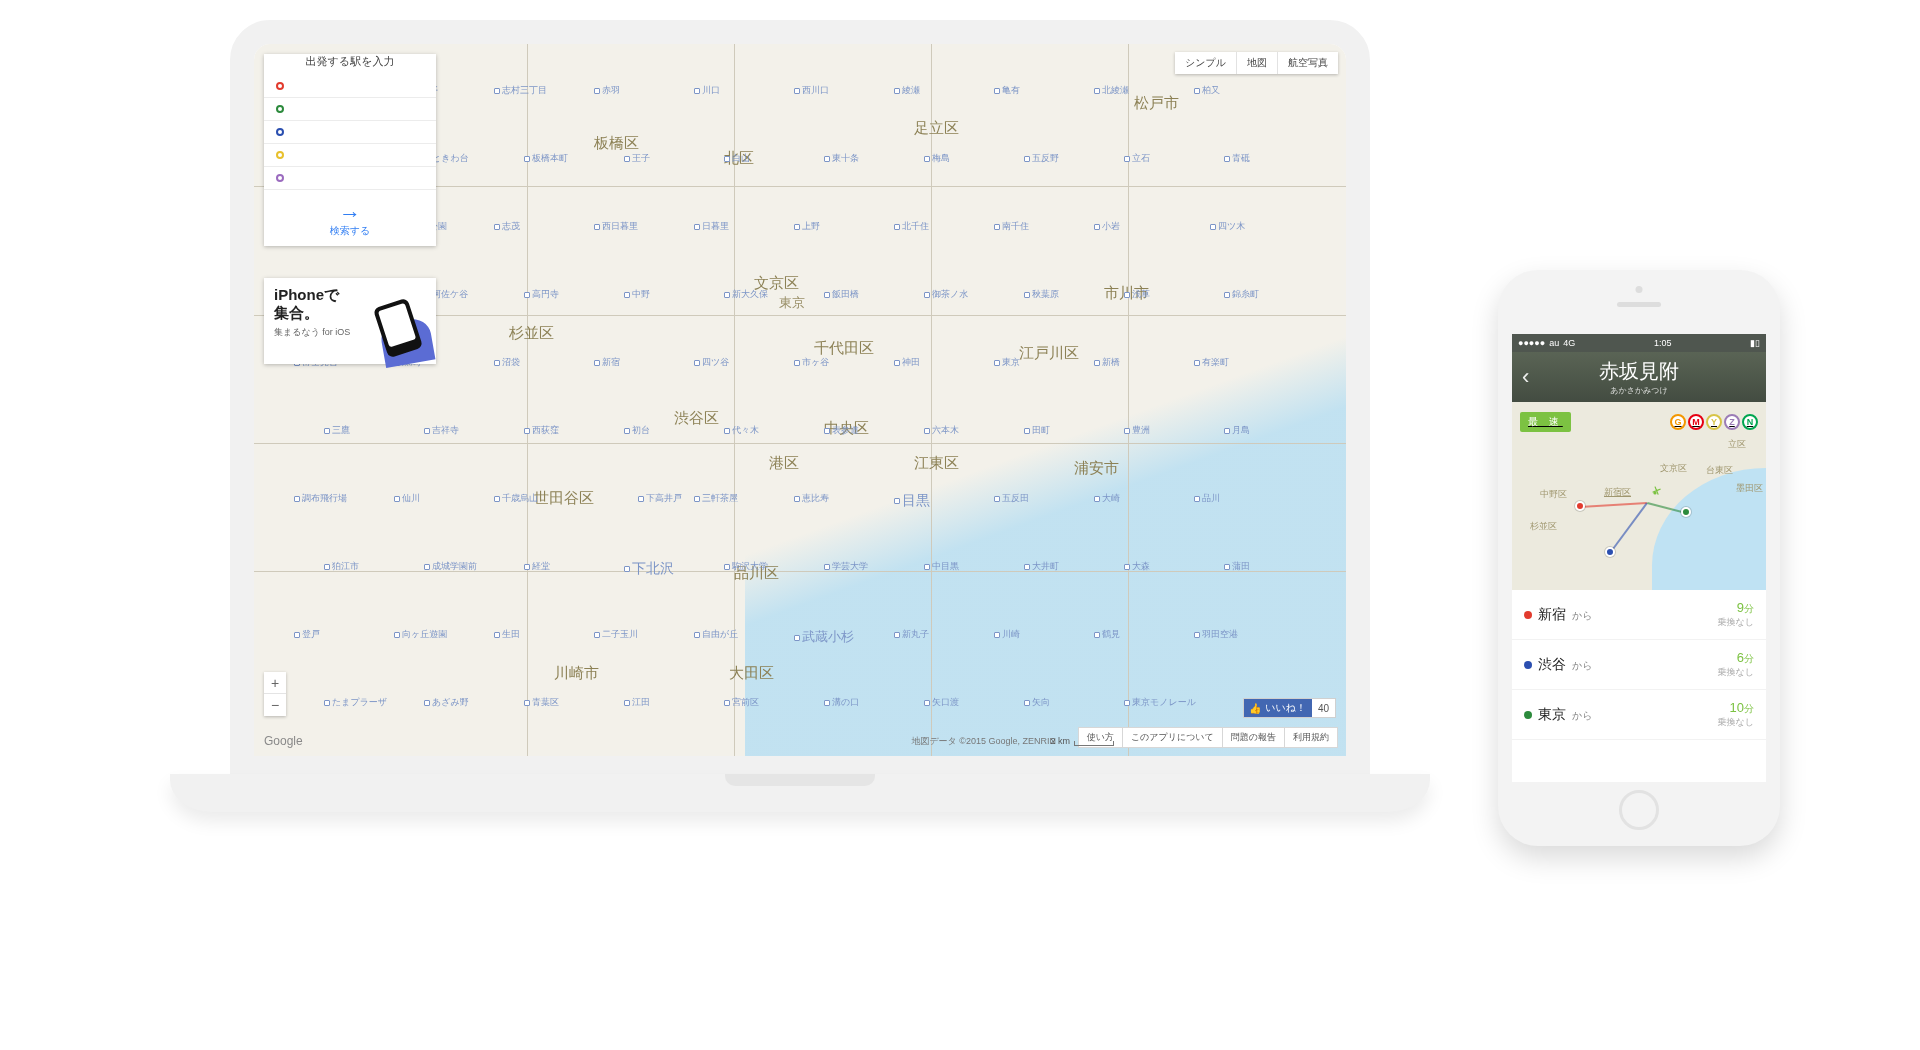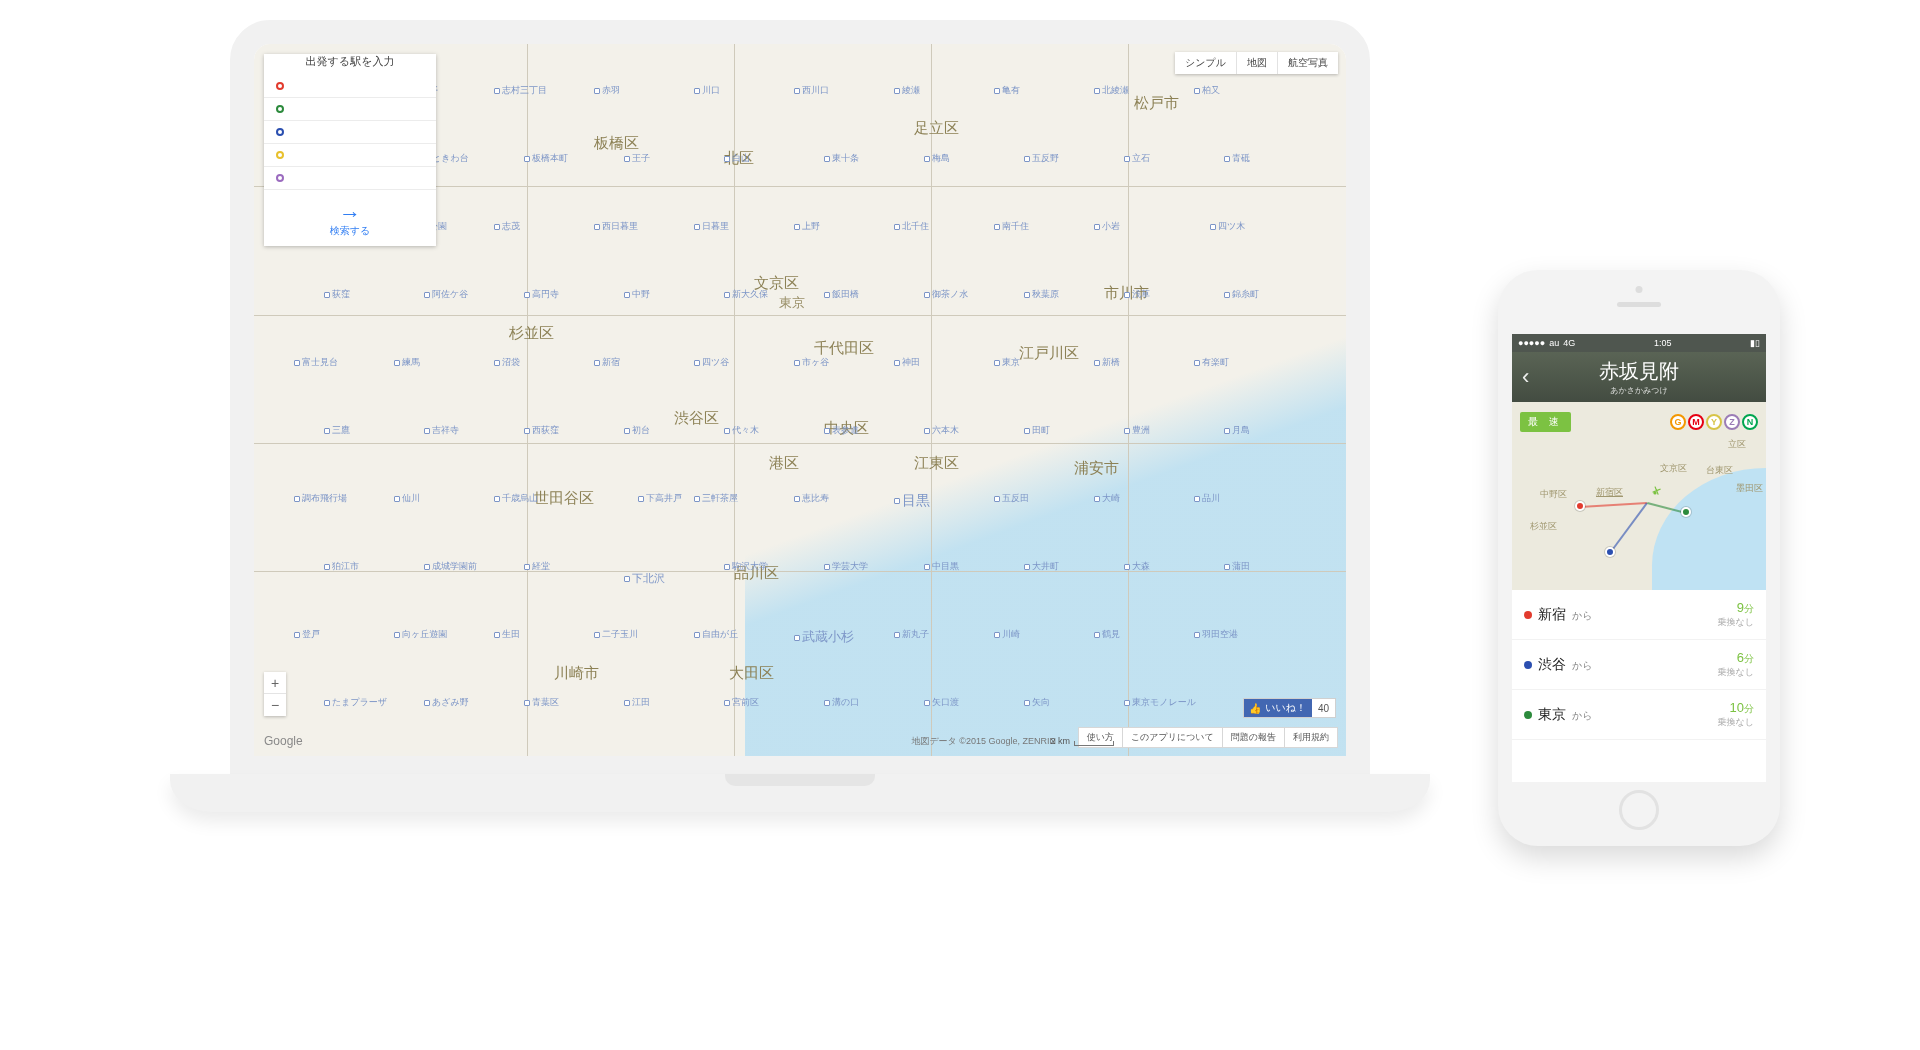--- a/index.html
+++ b/index.html
@@ -68,21 +68,21 @@
 .phone-screen { width:100%; height:100%; background:#fff; position:relative; overflow:hidden; }
 
 
 .p-status { height:18px; background:rgba(60,68,60,.9); color:#fff; font-size:9px; display:flex; align-items:center; justify-content:space-between; padding:0 6px; }
 .p-status .left, .p-status .right { display:flex; gap:4px; align-items:center; }
 .p-header { height:50px; background:linear-gradient(180deg,#5a6455,#434c41); color:#fff; position:relative; display:flex; flex-direction:column; align-items:center; justify-content:center; }
 .p-back { position:absolute; left:10px; top:50%; transform:translateY(-50%); font-size:22px; color:rgba(255,255,255,.9); }
 .p-title { font-size:20px; font-weight:500; }
 .p-sub { font-size:8px; opacity:.8; }
 
-.p-chips { position:absolute; top:78px; left:0; width:100%; padding:0 8px; display:flex; justify-content:space-between; align-items:center; z-index:3; }
+.p-chips { position:absolute; top:78px; left:0; width:100%; padding:0 8px; display:flex; justify-content:space-between; align-items:center; z-index:3;text-decoration:underline; }
 .chip-fast { background:#7cc242; color:#fff; font-size:10px; padding:3px 8px; border-radius:2px; letter-spacing:4px; }
 .line-chips { display:flex; gap:2px; }
 .lc { width:16px; height:16px; border-radius:50%; border:2px solid; display:flex; align-items:center; justify-content:center; font-size:9px; font-weight:700; background:#fff; }
 
 .p-map { position:absolute; top:68px; left:0; right:0; height:188px; background:#eceade; }
 .p-map-water { position:absolute; right:0; bottom:0; width:45%; height:65%; background:#bfe2f3; border-top-left-radius:100% 80%; }
 .p-label { position:absolute; font-size:9px; color:#a0976f; }
 .p-dot { position:absolute; width:10px; height:10px; border-radius:50%; border:2px solid #fff; box-shadow:0 0 0 1px rgba(0,0,0,.15); }
 .p-route { position:absolute; height:2px; transform-origin:left center; }
 .p-center { position:absolute; left:53%; top:44%; width:16px; height:16px; }
@@ -204,21 +204,21 @@
           <div class="land-label" style="left: 340px; top: 448px; font-size: 9px; color: rgb(124, 149, 199); padding-left: 44px;"><span style="display: inline-block; width: 6px; height: 6px; border: 1px solid rgb(124, 149, 199); background: rgb(255, 255, 255); margin-right: 2px; vertical-align: middle; border-radius: 1px;"></span>下高井戸</div>
           <div class="land-label" style="left: 440px; top: 448px; font-size: 9px; color: rgb(124, 149, 199);"><span style="display: inline-block; width: 6px; height: 6px; border: 1px solid rgb(124, 149, 199); background: rgb(255, 255, 255); margin-right: 2px; vertical-align: middle; border-radius: 1px;"></span>三軒茶屋</div>
           <div class="land-label" style="left: 540px; top: 448px; font-size: 9px; color: rgb(124, 149, 199);"><span style="display: inline-block; width: 6px; height: 6px; border: 1px solid rgb(124, 149, 199); background: rgb(255, 255, 255); margin-right: 2px; vertical-align: middle; border-radius: 1px;"></span>恵比寿</div>
           <div class="land-label" style="left: 640px; top: 448px; font-size: 14px; color: rgb(124, 149, 199);"><span style="display: inline-block; width: 6px; height: 6px; border: 1px solid rgb(124, 149, 199); background: rgb(255, 255, 255); margin-right: 2px; vertical-align: middle; border-radius: 1px;"></span>目黒</div>
           <div class="land-label" style="left: 740px; top: 448px; font-size: 9px; color: rgb(124, 149, 199);"><span style="display: inline-block; width: 6px; height: 6px; border: 1px solid rgb(124, 149, 199); background: rgb(255, 255, 255); margin-right: 2px; vertical-align: middle; border-radius: 1px;"></span>五反田</div>
           <div class="land-label" style="left: 840px; top: 448px; font-size: 9px; color: rgb(124, 149, 199);"><span style="display: inline-block; width: 6px; height: 6px; border: 1px solid rgb(124, 149, 199); background: rgb(255, 255, 255); margin-right: 2px; vertical-align: middle; border-radius: 1px;"></span>大崎</div>
           <div class="land-label" style="left: 940px; top: 448px; font-size: 9px; color: rgb(124, 149, 199);"><span style="display: inline-block; width: 6px; height: 6px; border: 1px solid rgb(124, 149, 199); background: rgb(255, 255, 255); margin-right: 2px; vertical-align: middle; border-radius: 1px;"></span>品川</div>
           <div class="land-label" style="left: 70px; top: 516px; font-size: 9px; color: rgb(124, 149, 199);"><span style="display: inline-block; width: 6px; height: 6px; border: 1px solid rgb(124, 149, 199); background: rgb(255, 255, 255); margin-right: 2px; vertical-align: middle; border-radius: 1px;"></span>狛江市</div>
           <div class="land-label" style="left: 170px; top: 516px; font-size: 9px; color: rgb(124, 149, 199);"><span style="display: inline-block; width: 6px; height: 6px; border: 1px solid rgb(124, 149, 199); background: rgb(255, 255, 255); margin-right: 2px; vertical-align: middle; border-radius: 1px;"></span>成城学園前</div>
           <div class="land-label" style="left: 270px; top: 516px; font-size: 9px; color: rgb(124, 149, 199);"><span style="display: inline-block; width: 6px; height: 6px; border: 1px solid rgb(124, 149, 199); background: rgb(255, 255, 255); margin-right: 2px; vertical-align: middle; border-radius: 1px;"></span>経堂</div>
-          <div class="land-label" style="left: 370px; top: 516px; font-size: 11px; color: rgb(124, 149, 199); margin-top: 11px;"><span style="display: inline-block; width: 6px; height: 6px; border: 1px solid rgb(124, 149, 199); background: rgb(255, 255, 255); margin-right: 2px; vertical-align: middle; border-radius: 1px;"></span>下北沢</div>
+          <div class="land-label" style="left: 370px; top: 516px; font-size: 14px; color: rgb(124, 149, 199);"><span style="display: inline-block; width: 6px; height: 6px; border: 1px solid rgb(124, 149, 199); background: rgb(255, 255, 255); margin-right: 2px; vertical-align: middle; border-radius: 1px;"></span>下北沢</div>
           <div class="land-label" style="left: 470px; top: 516px; font-size: 9px; color: rgb(124, 149, 199);"><span style="display: inline-block; width: 6px; height: 6px; border: 1px solid rgb(124, 149, 199); background: rgb(255, 255, 255); margin-right: 2px; vertical-align: middle; border-radius: 1px;"></span>駒沢大学</div>
           <div class="land-label" style="left: 570px; top: 516px; font-size: 9px; color: rgb(124, 149, 199);"><span style="display: inline-block; width: 6px; height: 6px; border: 1px solid rgb(124, 149, 199); background: rgb(255, 255, 255); margin-right: 2px; vertical-align: middle; border-radius: 1px;"></span>学芸大学</div>
           <div class="land-label" style="left: 670px; top: 516px; font-size: 9px; color: rgb(124, 149, 199);"><span style="display: inline-block; width: 6px; height: 6px; border: 1px solid rgb(124, 149, 199); background: rgb(255, 255, 255); margin-right: 2px; vertical-align: middle; border-radius: 1px;"></span>中目黒</div>
           <div class="land-label" style="left: 770px; top: 516px; font-size: 9px; color: rgb(124, 149, 199);"><span style="display: inline-block; width: 6px; height: 6px; border: 1px solid rgb(124, 149, 199); background: rgb(255, 255, 255); margin-right: 2px; vertical-align: middle; border-radius: 1px;"></span>大井町</div>
           <div class="land-label" style="left: 870px; top: 516px; font-size: 9px; color: rgb(124, 149, 199);"><span style="display: inline-block; width: 6px; height: 6px; border: 1px solid rgb(124, 149, 199); background: rgb(255, 255, 255); margin-right: 2px; vertical-align: middle; border-radius: 1px;"></span>大森</div>
           <div class="land-label" style="left: 970px; top: 516px; font-size: 9px; color: rgb(124, 149, 199);"><span style="display: inline-block; width: 6px; height: 6px; border: 1px solid rgb(124, 149, 199); background: rgb(255, 255, 255); margin-right: 2px; vertical-align: middle; border-radius: 1px;"></span>蒲田</div>
           <div class="land-label" style="left: 40px; top: 584px; font-size: 9px; color: rgb(124, 149, 199);"><span style="display: inline-block; width: 6px; height: 6px; border: 1px solid rgb(124, 149, 199); background: rgb(255, 255, 255); margin-right: 2px; vertical-align: middle; border-radius: 1px;"></span>登戸</div>
           <div class="land-label" style="left: 140px; top: 584px; font-size: 9px; color: rgb(124, 149, 199);"><span style="display: inline-block; width: 6px; height: 6px; border: 1px solid rgb(124, 149, 199); background: rgb(255, 255, 255); margin-right: 2px; vertical-align: middle; border-radius: 1px;"></span>向ヶ丘遊園</div>
           <div class="land-label" style="left: 240px; top: 584px; font-size: 9px; color: rgb(124, 149, 199);"><span style="display: inline-block; width: 6px; height: 6px; border: 1px solid rgb(124, 149, 199); background: rgb(255, 255, 255); margin-right: 2px; vertical-align: middle; border-radius: 1px;"></span>生田</div>
           <div class="land-label" style="left: 340px; top: 584px; font-size: 9px; color: rgb(124, 149, 199);"><span style="display: inline-block; width: 6px; height: 6px; border: 1px solid rgb(124, 149, 199); background: rgb(255, 255, 255); margin-right: 2px; vertical-align: middle; border-radius: 1px;"></span>二子玉川</div>
@@ -262,20 +262,31 @@
               <span class="dot" style="border-color:#9b6bbf"></span>
               <span class="station-line"></span>
             </div>
           </div>
         <div class="search-btn">
           <div class="arrow">→</div>
           <div class="lbl">検索する</div>
         </div>
       </div>
 
+      <div class="promo">
+        <div class="promo-title">
+          <span>iPhoneで</span><br>
+          <span>集合。</span>
+        </div>
+        <div class="promo-sub">集まるなう for iOS</div>
+        <div class="promo-hand">
+          <div class="hand"></div>
+            <div class="phone"></div>
+        </div>
+      </div>
 
       <div class="map-types" id="map-types">
           <span>シンプル</span>
           <span>地図</span>
           <span>航空写真</span>
         </div>
 
       <div class="zoom">
         <span>+</span>
         <span>−</span>
@@ -326,21 +337,21 @@
     <div class="p-header">
       <span class="p-back">‹</span>
       <div class="p-title">赤坂見附</div>
       <div class="p-sub">あかさかみつけ</div>
     </div>
 
     <div class="p-map">
       <div class="p-map-water"></div>
       <div id="p-map-labels">
           <div class="p-label" style="left: 28px; top: 86px;">中野区</div>
-          <div class="p-label" style="left: 84px; top: 84px; text-decoration: underline;">新宿区</div>
+          <div class="p-label" style="left: 92px; top: 84px; text-decoration: underline;">新宿区</div>
           <div class="p-label" style="left: 148px; top: 60px;">文京区</div>
           <div class="p-label" style="left: 194px; top: 62px;">台東区</div>
           <div class="p-label" style="left: 18px; top: 118px;">杉並区</div>
           <div class="p-label" style="left: 224px; top: 80px;">墨田区</div>
           <div class="p-label" style="left: 216px; top: 36px;">立区</div>
         </div>
       <div id="p-routes">
           <div class="p-route" style="left: 68px; top: 104px; width: 67.1193px; background: rgb(226, 59, 46); transform: rotate(-3.41659deg); opacity: 0.6;"></div>
           <div class="p-route" style="left: 98px; top: 150px; width: 62.2013px; background: rgb(43, 79, 176); transform: rotate(-53.4986deg); opacity: 0.6;"></div>
           <div class="p-route" style="left: 174px; top: 110px; width: 40.2616px; background: rgb(44, 138, 60); transform: rotate(-165.619deg); opacity: 0.6;"></div>

